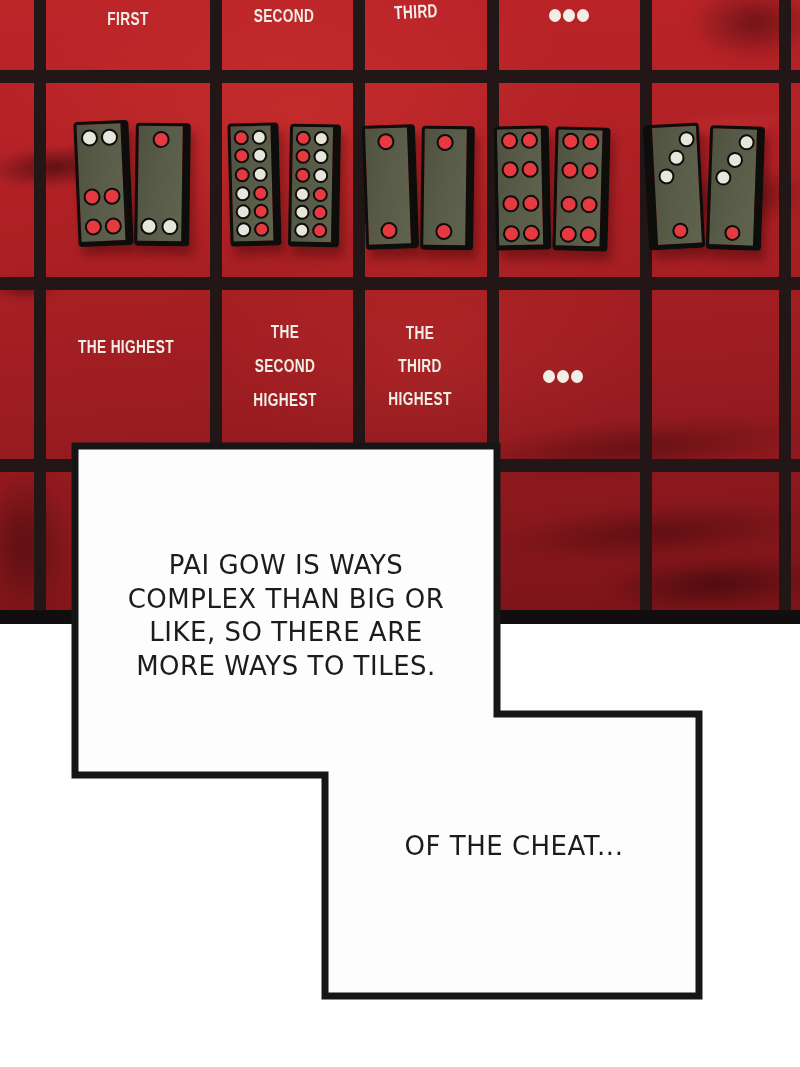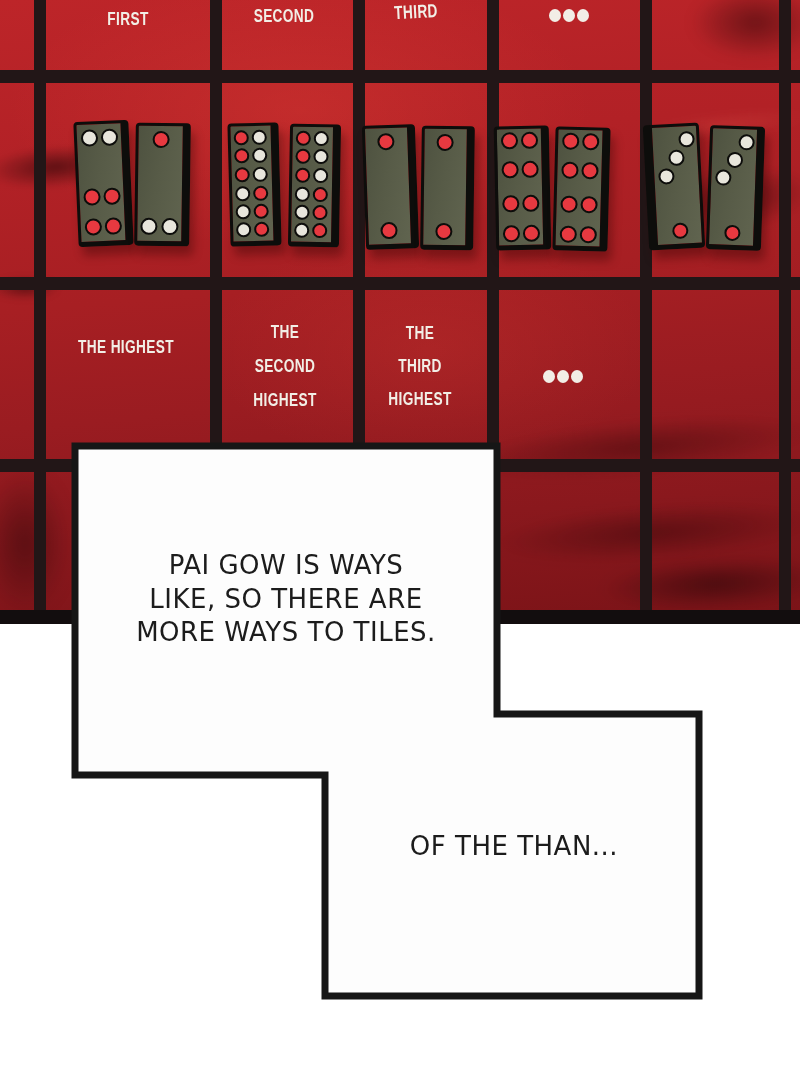--- a/index.html
+++ b/index.html
@@ -187,20 +187,21 @@
         </div>
       </div>
   </div>
 
   <svg class="bubble-svg" viewBox="0 0 800 1067">
     <polygon points="75,446 497,446 497,714 699,714 699,996 325,996 325,775 75,775" fill="#fdfdfd" stroke="#161616" stroke-width="7" stroke-linejoin="miter"></polygon>
   </svg>
 
   <div class="bubble-text bt1" id="bubble1-text">
       <div class="bline">PAI GOW IS WAYS</div>
+      <div class="bline">COMPLEX THAN BIG OR</div>
       <div class="bline">LIKE, SO THERE ARE</div>
       <div class="bline">MORE WAYS TO TILES.</div>
     </div>
   <div class="bubble-text bt2" id="bubble2-text">
-      <div class="bline">OF THE THAN...</div>
+      <div class="bline">OF THE CHEAT...</div>
     </div>
 
 </div>
 
 </body></html>

